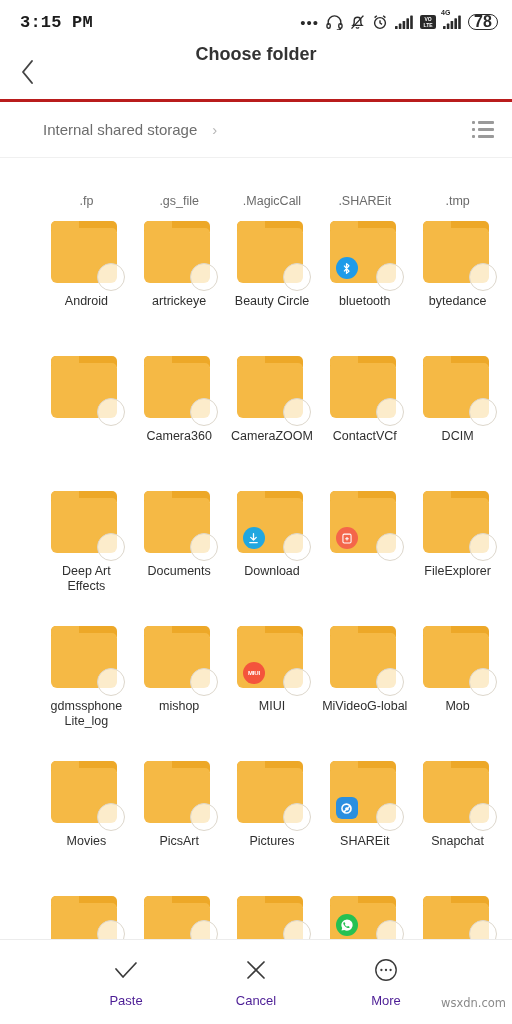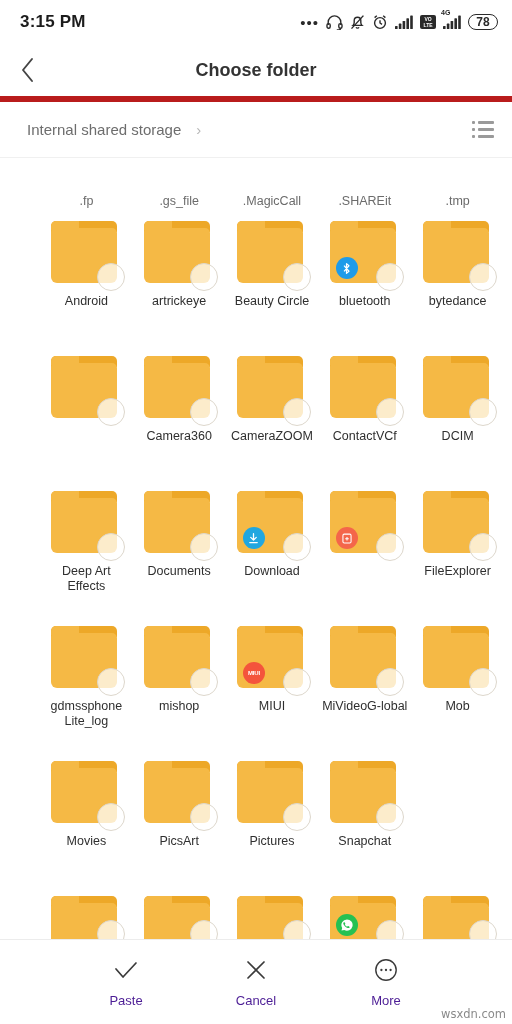--- a/index.html
+++ b/index.html
@@ -14,20 +14,21 @@
   
   .statusbar {
     height: 44px;
     display: flex; align-items: center;
     padding: 0 14px 0 20px;
     background: #ffffff;
   }
   .status-time {
     font-size: 17px; font-weight: bold; color: #1c1c1c;
     letter-spacing: .2px;
+    font-family: Liberation Mono, monospace;
   }
   .status-icons {
     margin-left: auto;
     display: flex; align-items: center; gap: 7px;
     color: #2a2a2a;
   }
   .status-icons .ic { display: flex; align-items: center; }
   .dots-ic { letter-spacing: 1px; font-size: 15px; line-height: 1; color:#2a2a2a; }
   .volte-ic {
     width: 16px; height: 14px; background: #2a2a2a; border-radius: 2px;
@@ -35,48 +36,48 @@
     display:flex; flex-direction: column; align-items:center; justify-content:center;
   }
   .g4-wrap { position: relative; display: flex; align-items: flex-end; }
   .g4-label {
     position: absolute; top: -6px; left: -2px;
     font-size: 7px; font-weight: bold; color: #2a2a2a;
   }
   .battery {
     width: 30px; height: 16px; border: 1.6px solid #2a2a2a; border-radius: 8px;
     display: flex; align-items: center; justify-content: center;
-    font-size: 12px; font-weight: bold; color: #2a2a2a;
+    font-size: 16px; font-weight: bold; color: #2a2a2a;
   }
 
   
   .titlebar {
     height: 58px; position: relative;
-    display: flex; align-items: center;
-    border-bottom: 6px solid #b91c1c;
+    display: flex; 
+    border-bottom: 3px solid #b91c1c;
   }
   .back-btn {
     width: 56px; height: 56px;
     display: flex; align-items: center; justify-content: center;
   }
   .page-title {
     position: absolute; left: 0; right: 0; text-align: center;
     font-size: 18px; font-weight: bold; color: #333333;
     pointer-events: none;
   }
 
   
   .breadcrumb-bar {
     height: 56px; display: flex; align-items: center;
     padding: 0 18px 0 27px;
     border-bottom: 1px solid #f0f0f0;
   }
   .crumb {
     display: flex; align-items: center; gap: 15px;
-    font-size: 15px; color: #6d6d6d;
+    font-size: 15px; color: #6d6d6d; margin-left: 16px;
   }
   .crumb-chevron { color: #b5b5b5; font-size: 15px; }
   .view-toggle { margin-left: auto; display: flex; flex-direction: column; gap: 4px; }
   .vt-row { display: flex; align-items: center; gap: 3px; }
   .vt-dot { width: 3px; height: 3px; background: #9a9a9a; border-radius: 1px; }
   .vt-line { width: 16px; height: 2.5px; background: #9a9a9a; border-radius: 1px; }
 
   
   .grid-scroll {
     position: absolute;
@@ -140,21 +141,21 @@
     display: flex; align-items: center; justify-content: center;
     gap: 48px;
   }
   .bb-item {
     width: 82px;
     display: flex; flex-direction: column; align-items: center; gap: 10px;
   }
   .bb-icon { height: 26px; display: flex; align-items: center; justify-content: center; }
   .bb-label { font-size: 13px; color: #4c1d95; }
   .watermark {
-    position: absolute; right: 6px; bottom: 3px;
+    position: absolute; right: 6px; bottom: 14px;
     font-size: 11.5px; color: #8a8a8a;
     font-family: "DejaVu Sans", sans-serif;
   }
 </style>
 </head>
 <body>
 
 <div class="statusbar">
   <div class="status-time">3:15 PM</div>
   <div class="status-icons">
@@ -479,20 +480,34 @@
           <div class="folder-face"></div>
           <div class="select-circle"></div>
         </div>
         <div class="cell-label">Pictures</div>
       </div>
       <div class="cell">
         <div class="folder-wrap">
           <div class="folder-tab-inner"></div>
           <div class="folder-notch"></div>
           <div class="folder-face"></div>
+          <div class="badge badge-rounded" style="background: rgb(42, 143, 224);">
+            <svg width="15" height="15" viewBox="0 0 18 18" fill="#fff">
+              <path d="M9 2.6a6.4 6.4 0 1 0 0 12.8A6.4 6.4 0 0 0 9 2.6Zm0 2.1a4.3 4.3 0 0 1 3 1.2l-2 2a1.6 1.6 0 0 0-2.3 2.2l-2 2A4.3 4.3 0 0 1 9 4.7Zm4 2.6a4.3 4.3 0 0 1-5.7 5.8l2-2a1.6 1.6 0 0 0 2.2-2.2Z"></path>
+            </svg>
+          </div>
+          <div class="select-circle"></div>
+        </div>
+        <div class="cell-label">SHAREit</div>
+      </div>
+      <div class="cell">
+        <div class="folder-wrap">
+          <div class="folder-tab-inner"></div>
+          <div class="folder-notch"></div>
+          <div class="folder-face"></div>
           <div class="select-circle"></div>
         </div>
         <div class="cell-label">Snapchat</div>
       </div>
     </div>
   <div class="grid" id="grid-bottom">
       <div class="cell clipped-bottom">
         <div class="folder-wrap">
           <div class="folder-tab-inner"></div>
           <div class="folder-notch"></div>

